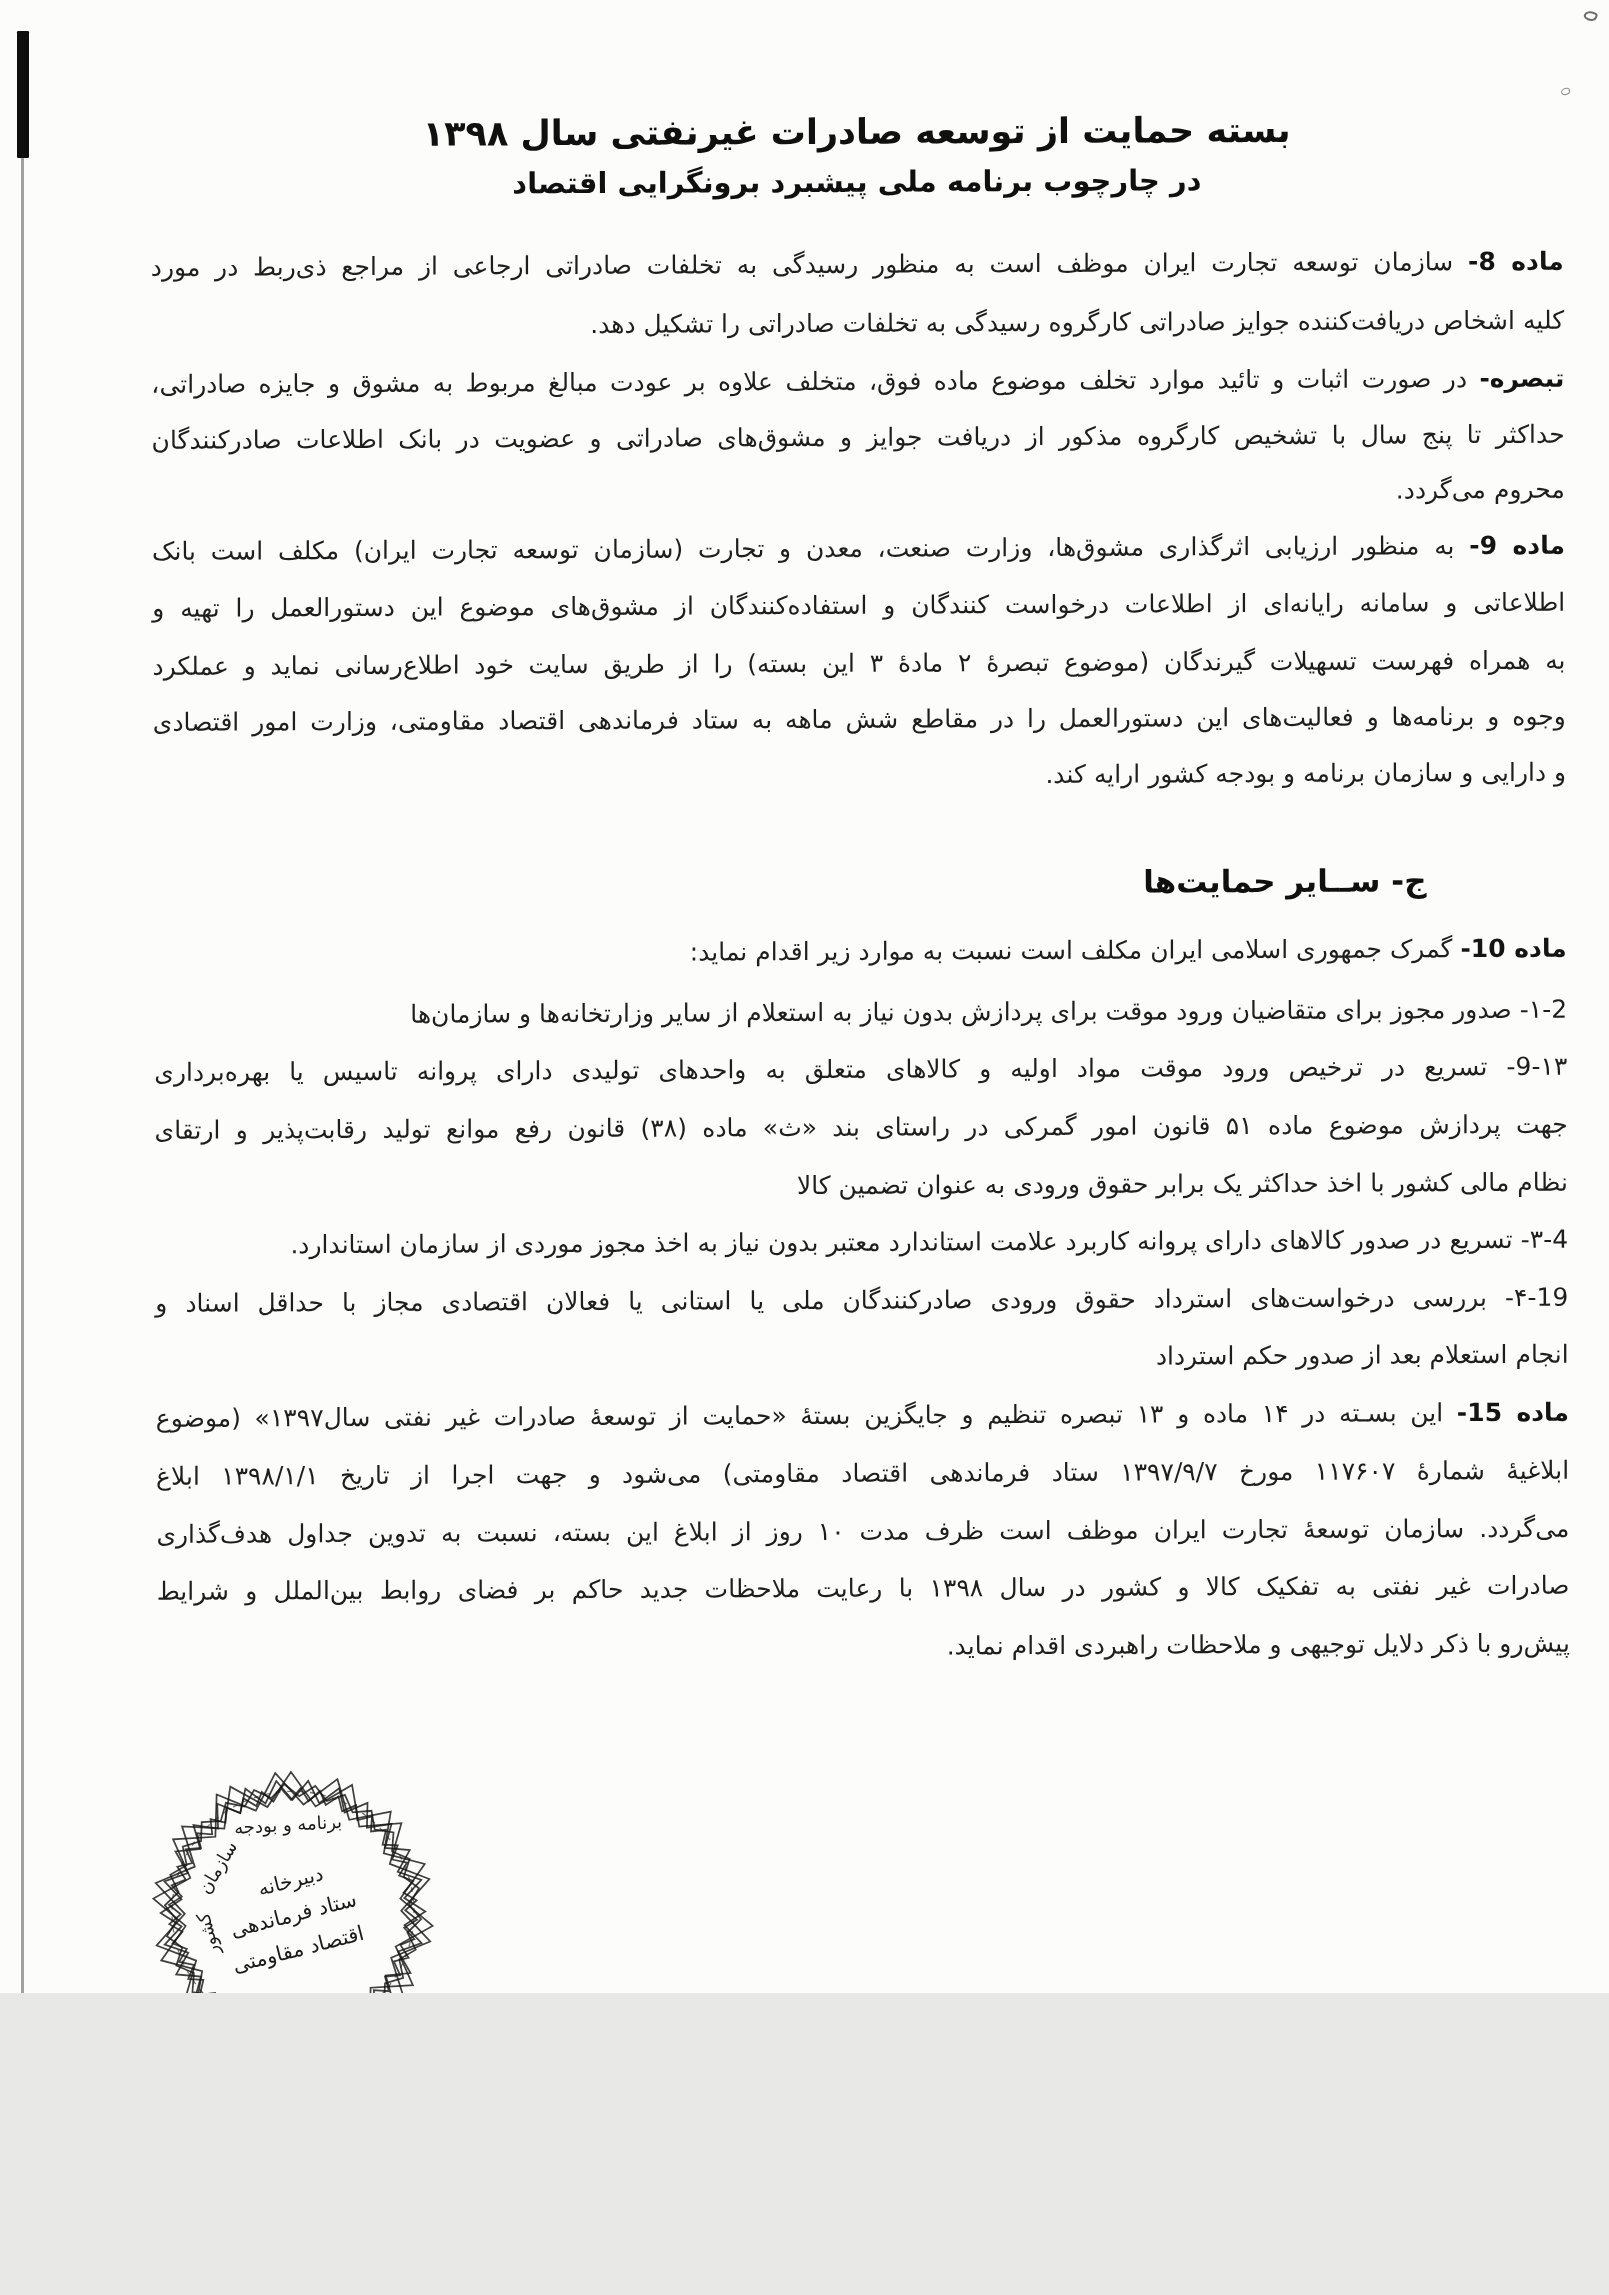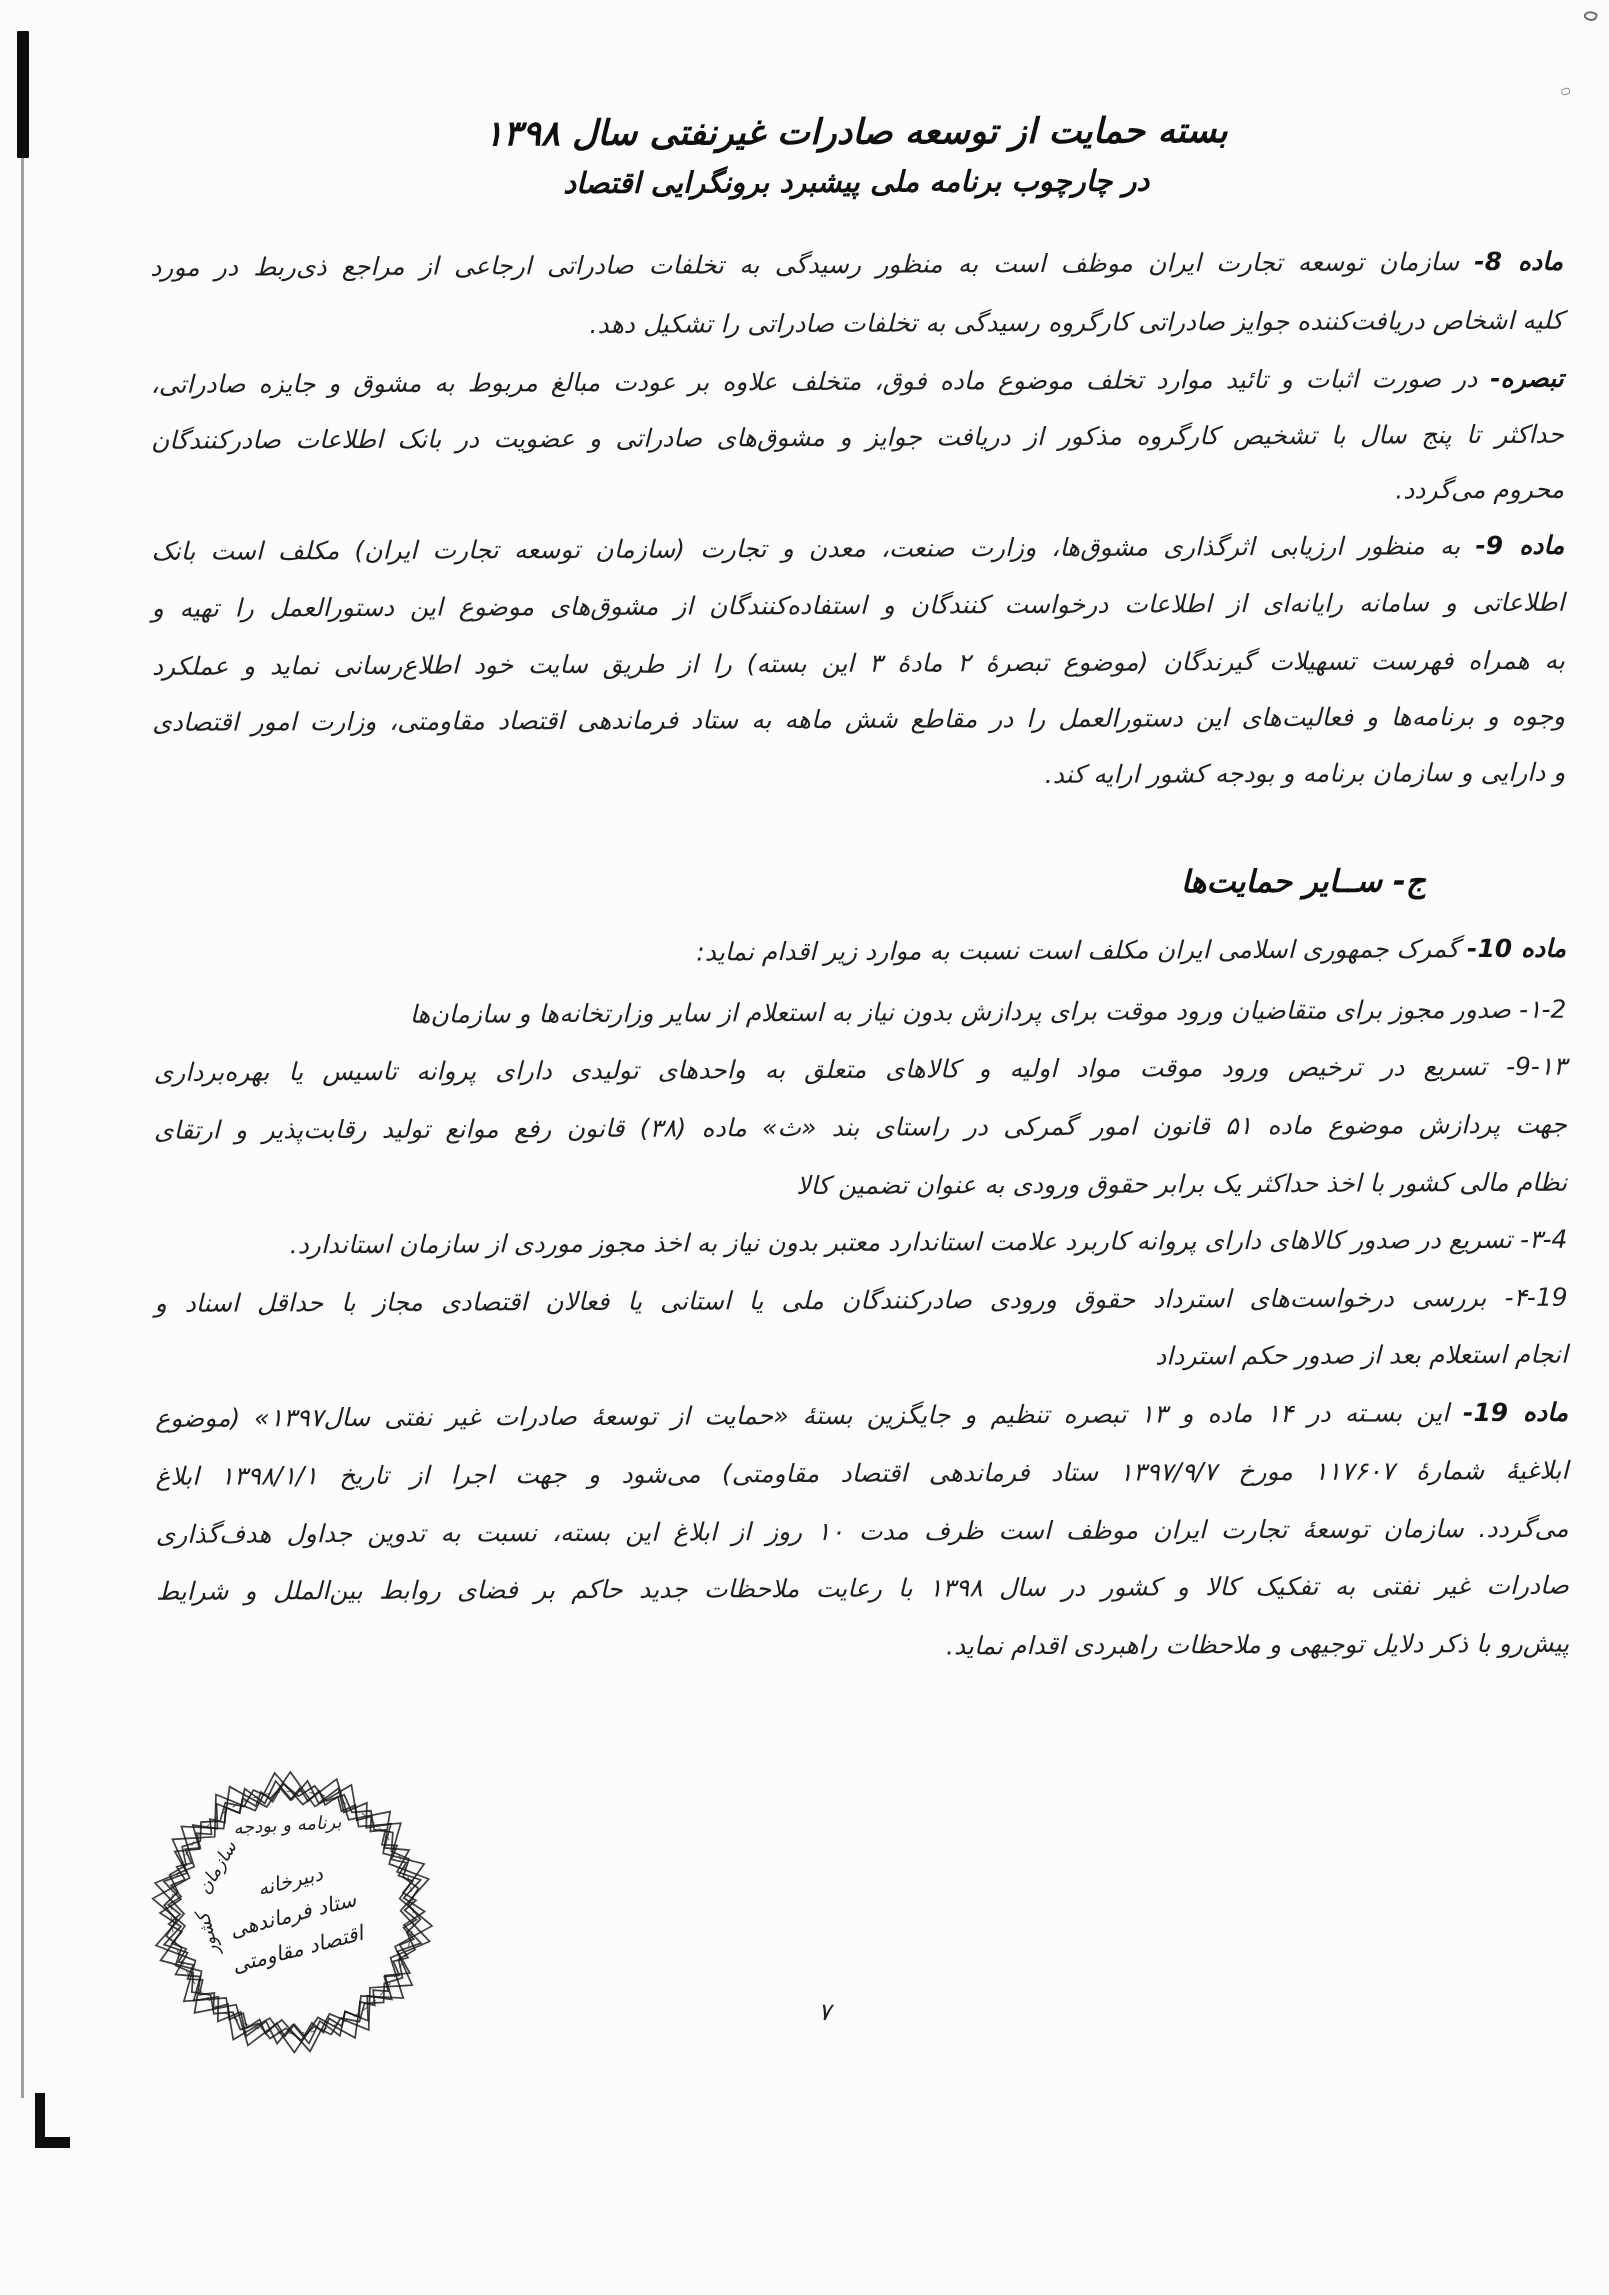--- a/index.html
+++ b/index.html
@@ -1,23 +1,22 @@
 <!DOCTYPE html>
 <html lang="fa" style="font-size:10.7px"><head>
 <meta charset="utf-8">
 <style>
   html,body{margin:0;padding:0;background:#e8e8e6;}
   .page{
     position:relative;
-    width:1610px;height:2295px;
+    width:1610px;height:1993px;
     margin:0 auto;
     background:#fcfcfa;
     font-family:"DejaVu Sans",sans-serif;
     overflow:hidden;
-    font-style:italic;
   }
   .content{position:absolute;inset:0;transform:rotate(-0.25deg);transform-origin:50% 50%;}
   .tline{
     position:absolute;left:154px;width:1413px;
     direction:rtl;unicode-bidi:embed;
     font-size:25px;line-height:57px;height:57px;
     color:#1e1e1e;
     text-align:justify;text-align-last:justify;
   }
   .tline.last{text-align-last:right;}
@@ -78,21 +77,21 @@
 
     <div class="tline" style="top:1041px"><span>۱۳‏-‏9‏-</span> <span>تسریع در ترخیص ورود موقت مواد اولیه و کالاهای متعلق به واحدهای تولیدی دارای پروانه تاسیس یا بهره‌برداری</span></div>
     <div class="tline" style="top:1099px">جهت پردازش موضوع ماده ۵۱ قانون امور گمرکی در راستای بند «ث» ماده (۳۸) قانون رفع موانع تولید رقابت‌پذیر و ارتقای</div>
     <div class="tline last" style="top:1157px">نظام مالی کشور با اخذ حداکثر یک برابر حقوق ورودی به عنوان تضمین کالا</div>
 
     <div class="tline last" style="top:1214px"><span>4‏-‏۳‏-</span> <span>تسریع در صدور کالاهای دارای پروانه کاربرد علامت استاندارد معتبر بدون نیاز به اخذ مجوز موردی از سازمان استاندارد.</span></div>
 
     <div class="tline" style="top:1272px"><span>19‏-‏۴‏-</span> <span>بررسی درخواست‌های استرداد حقوق ورودی صادرکنندگان ملی یا استانی یا فعالان اقتصادی مجاز با حداقل اسناد و</span></div>
     <div class="tline last" style="top:1329px">انجام استعلام بعد از صدور حکم استرداد</div>
 
-    <div class="tline" style="top:1387px"><span class="lead">ماده 19-</span> <span>این بسـته در ۱۴ ماده و ۱۳ تبصره تنظیم و جایگزین بستهٔ «حمایت از توسعهٔ صادرات غیر نفتی سال۱۳۹۷» (موضوع</span></div>
+    <div class="tline" style="top:1387px"><span class="lead">ماده 15-</span> <span>این بسـته در ۱۴ ماده و ۱۳ تبصره تنظیم و جایگزین بستهٔ «حمایت از توسعهٔ صادرات غیر نفتی سال۱۳۹۷» (موضوع</span></div>
     <div class="tline" style="top:1445px">ابلاغیهٔ شمارهٔ ۱۱۷۶۰۷ مورخ ۱۳۹۷/۹/۷ ستاد فرماندهی اقتصاد مقاومتی) می‌شود و جهت اجرا از تاریخ ۱۳۹۸/۱/۱ ابلاغ</div>
     <div class="tline" style="top:1503px">می‌گردد. سازمان توسعهٔ تجارت ایران موظف است ظرف مدت ۱۰ روز از ابلاغ این بسته، نسبت به تدوین جداول هدف‌گذاری</div>
     <div class="tline" style="top:1560px">صادرات غیر نفتی به تفکیک کالا و کشور در سال ۱۳۹۸ با رعایت ملاحظات جدید حاکم بر فضای روابط بین‌الملل و شرایط</div>
     <div class="tline last" style="top:1618px">پیش‌رو با ذکر دلایل توجیهی و ملاحظات راهبردی اقدام نماید.</div>
 
     <svg class="stamp" viewBox="-220 -220 440 440" xmlns="http://www.w3.org/2000/svg">
       <g id="rings">
           <path d="M0.0,-210.0L36.0,-157.9L91.1,-189.2L101.0,-126.7L164.2,-130.9L146.0,-70.3L204.7,-46.7L162.0,-0.0L204.7,46.7L146.0,70.3L164.2,130.9L101.0,126.7L91.1,189.2L36.0,157.9L0.0,210.0L-36.0,157.9L-91.1,189.2L-101.0,126.7L-164.2,130.9L-146.0,70.3L-204.7,46.7L-162.0,0.0L-204.7,-46.7L-146.0,-70.3L-164.2,-130.9L-101.0,-126.7L-91.1,-189.2L-36.0,-157.9Z" fill="none" stroke="#161616" stroke-width="2.6" opacity="0.82"></path>
           <path d="M23.5,-208.7L53.5,-152.9L111.7,-177.8L114.5,-114.6L177.8,-111.8L152.9,-53.5L208.7,-23.6L161.0,18.1L198.2,69.3L137.2,86.2L148.5,148.5L86.2,137.2L69.4,198.2L18.2,161.0L-23.5,208.7L-53.5,152.9L-111.7,177.8L-114.5,114.6L-177.8,111.8L-152.9,53.5L-208.7,23.6L-161.0,-18.1L-198.2,-69.3L-137.2,-86.2L-148.5,-148.5L-86.2,-137.2L-69.4,-198.2L-18.2,-161.0Z" fill="none" stroke="#161616" stroke-width="2.6" opacity="0.82"></path>
           <path d="M0.0,-198.0L20.3,-166.8L47.4,-192.2L59.6,-157.1L92.0,-175.3L95.4,-138.3L131.3,-148.2L125.7,-111.4L163.0,-112.5L148.8,-78.1L185.1,-70.2L163.1,-40.2L196.6,-23.9L168.0,0.0L196.6,23.9L163.1,40.2L185.1,70.2L148.8,78.1L163.0,112.5L125.7,111.4L131.3,148.2L95.4,138.3L92.0,175.3L59.6,157.1L47.4,192.2L20.3,166.8L-0.0,198.0L-20.3,166.8L-47.4,192.2L-59.6,157.1L-92.0,175.3L-95.4,138.3L-131.3,148.2L-125.7,111.4L-163.0,112.5L-148.8,78.1L-185.1,70.2L-163.1,40.2L-196.6,23.9L-168.0,0.0L-196.6,-23.9L-163.1,-40.2L-185.1,-70.2L-148.8,-78.1L-163.0,-112.5L-125.7,-111.4L-131.3,-148.2L-95.4,-138.3L-92.0,-175.3L-59.6,-157.1L-47.4,-192.2L-20.3,-166.8Z" fill="none" stroke="#161616" stroke-width="2.6" opacity="0.82"></path>

